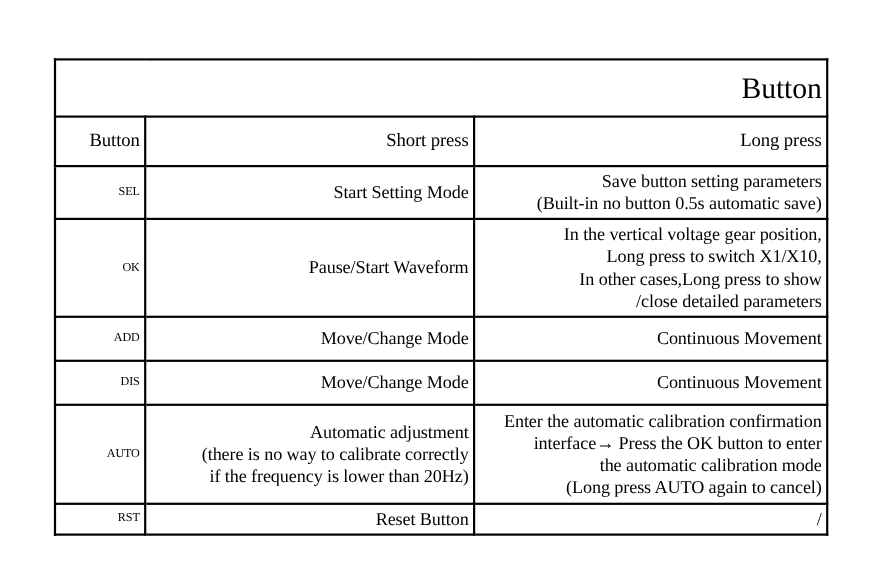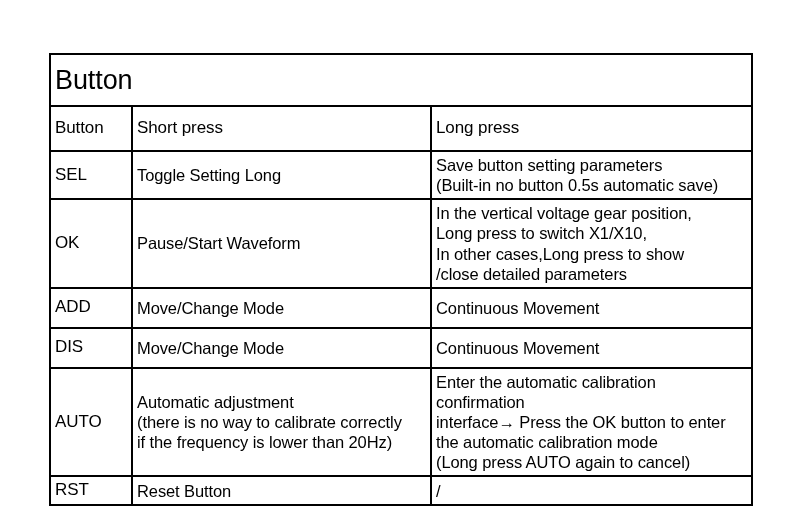--- a/index.html
+++ b/index.html
@@ -32,43 +32,44 @@
     table-layout: fixed;
     background: #ffffff;
   }
   table.button-table,
   table.button-table td,
   table.button-table th {
     border: 2px solid #000000;
   }
   table.button-table td,
   table.button-table th {
-    text-align: left;
+    text-align: right;
     vertical-align: middle;
     padding: 3px 4px;
     font-weight: normal;
     line-height: 1.22;
     letter-spacing: -0.1px;
+    font-family: Liberation Serif, serif;
   }
   .col-btn   { width: 82px; }
   .col-short { width: 299px; }
   .col-long  { width: 321px; }
 
   .title-cell {
     font-size: 27px;
     font-weight: bold;
     height: 44px;
     letter-spacing: 0.3px;
   }
   .head-cell {
     font-size: 17px;
     height: 37px;
   }
   .key-cell {
-    font-size: 17px;
+    font-size: 11px;
   }
   .desc-cell {
     font-size: 16.5px;
   }
   .r-sel  { height: 48px; }
   .r-ok   { height: 82px; }
   .r-add  { height: 40px; padding-left: 12px; }
   .r-dis  { height: 40px; }
   .r-auto { height: 90px; }
   .r-rst  { height: 25px; }
@@ -91,21 +92,21 @@
           <td class="title-cell" colspan="3">Button</td>
         </tr>
         <tr>
           <td class="head-cell">Button</td>
           <td class="head-cell">Short press</td>
           <td class="head-cell">Long press</td>
         </tr>
 
         <tr class="r-sel">
           <td class="key-cell">SEL</td>
-          <td class="desc-cell ml">Toggle Setting Long</td>
+          <td class="desc-cell ml">Start Setting Mode</td>
           <td class="desc-cell ml">Save button setting parameters
 (Built-in no button 0.5s automatic save)</td>
         </tr>
 
         <tr class="r-ok">
           <td class="key-cell">OK</td>
           <td class="desc-cell ml">Pause/Start Waveform</td>
           <td class="desc-cell ml">In the vertical voltage gear position,
 Long press to switch X1/X10,
 In other cases,Long press to show

